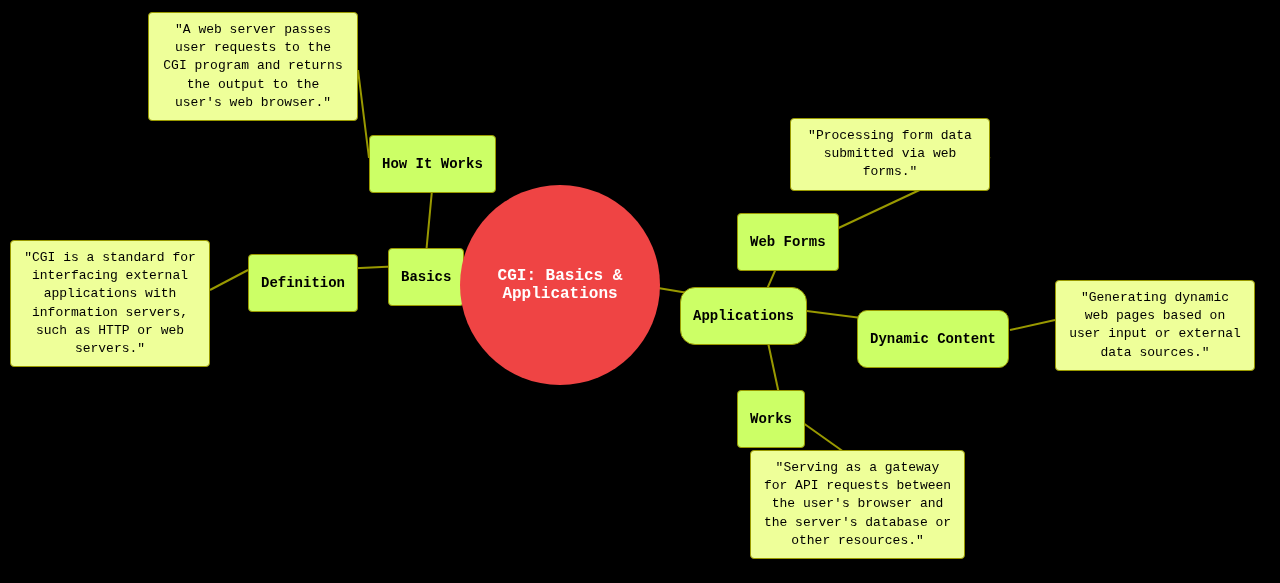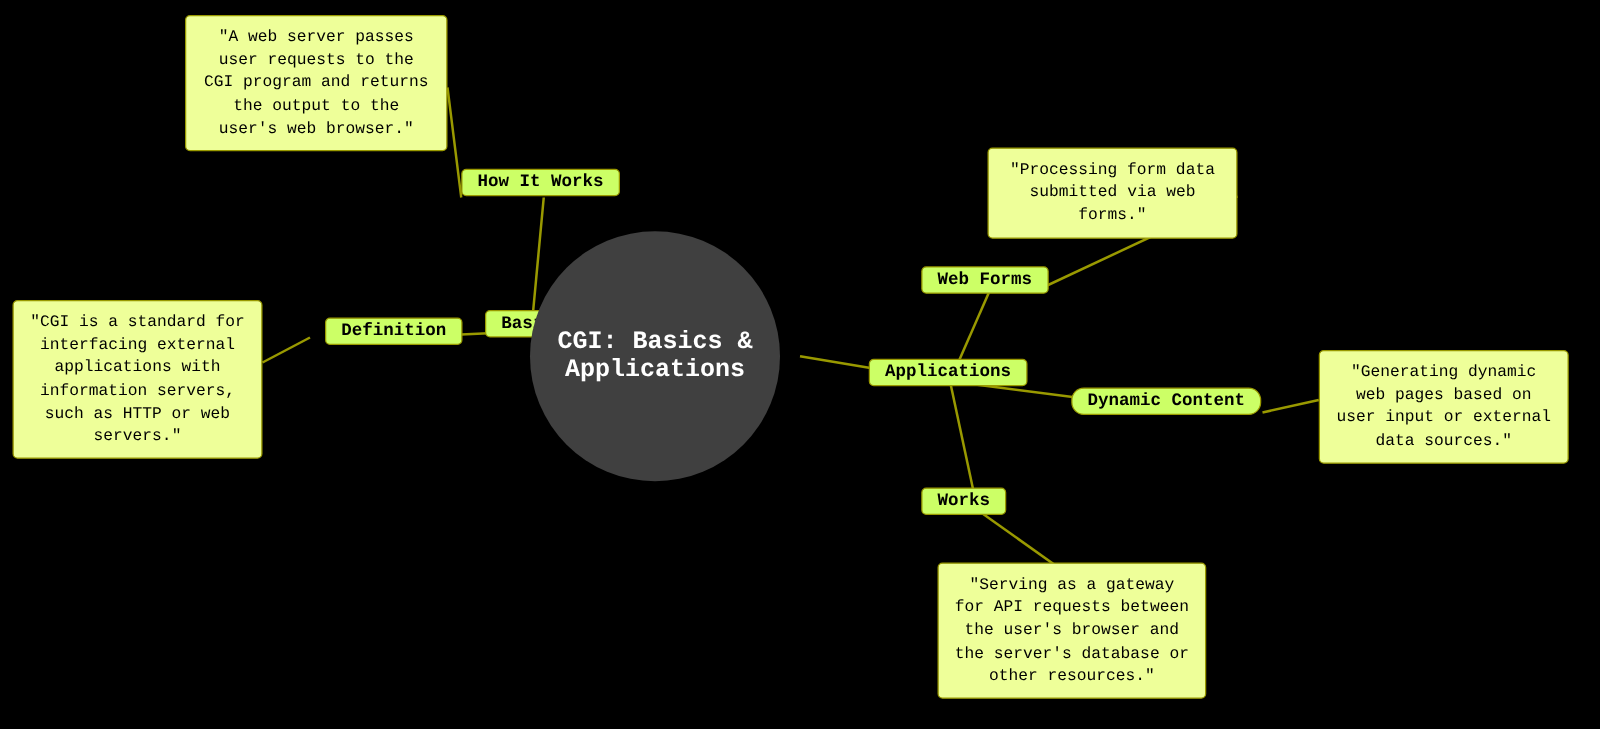--- a/index.html
+++ b/index.html
@@ -22,53 +22,53 @@
       position: absolute;
       display: flex;
       align-items: center;
       justify-content: center;
       text-align: center;
     }
     .center-node {
       width: 200px;
       height: 200px;
       border-radius: 50%;
-      background: #404040;
+      background: #ef4444;
       color: #fff;
-      font-size: 20px;
+      font-size: 16px;
       font-weight: bold;
-      left: 424px;
+      left: 460px;
       top: 185px;
       z-index: 10;
     }
     .branch-node {
       background: #ccff66;
       border: 1.5px solid #999900;
       border-radius: 4px;
-      padding: 2px 12px;
+      padding: 20px 12px;
       font-size: 14px;
       font-weight: bold;
       color: #000;
       white-space: nowrap;
     }
     .leaf-node {
       background: #eeff99;
       border: 1.5px solid #999900;
       border-radius: 4px;
       padding: 8px 12px;
       font-size: 13px;
       color: #000;
       text-align: center;
       line-height: 1.4;
     }
     
     #basics { left: 388px; top: 248px; }
     #how-it-works { left: 369px; top: 135px; }
-    #definition { left: 260px; top: 254px; }
-    #applications { left: 695px; top: 287px; }
+    #definition { left: 248px; top: 254px; }
+    #applications { left: 680px; top: 287px; border-radius: 15px; }
     #web-forms { left: 737px; top: 213px; }
     #dynamic-content { left: 857px; top: 310px; border-radius: 10px; }
     #apis { left: 737px; top: 390px; }
 
     
     #how-it-works-text { left: 148px; top: 12px; width: 210px; }
     #definition-text { left: 10px; top: 240px; width: 200px; }
     #web-forms-text { left: 790px; top: 118px; width: 200px; }
     #dynamic-content-text { left: 1055px; top: 280px; width: 200px; }
     #apis-text { left: 750px; top: 450px; width: 215px; }

